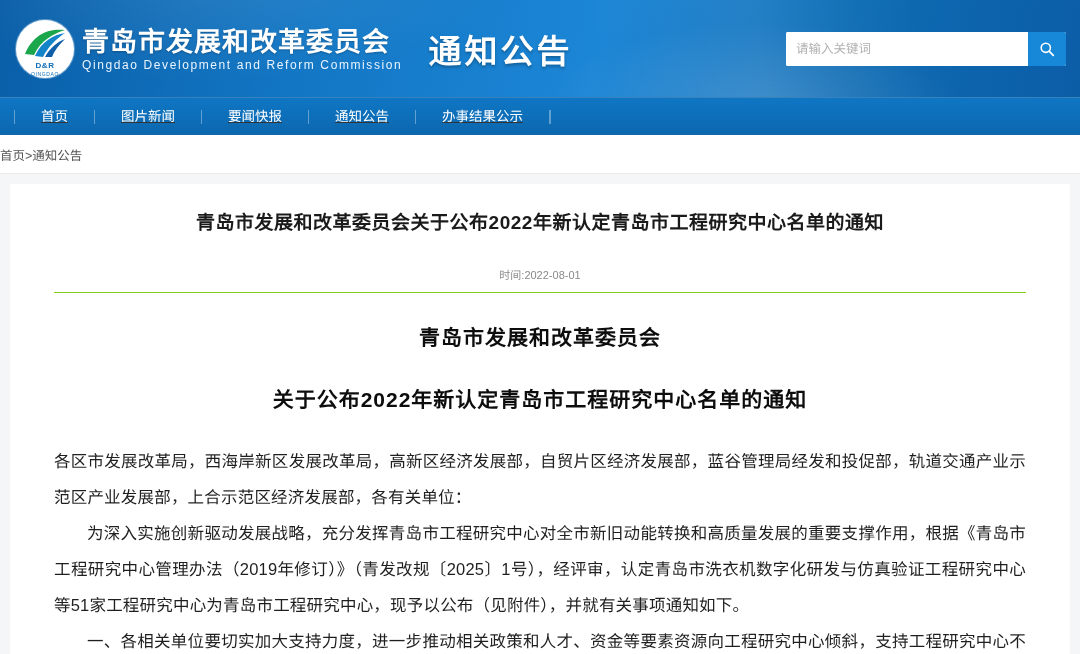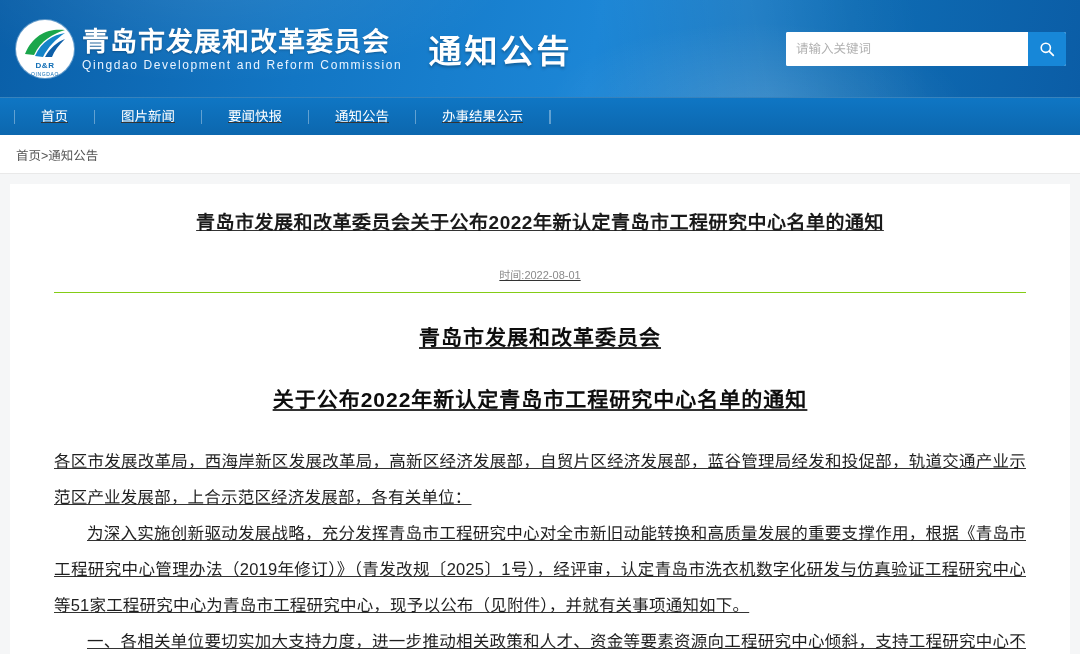--- a/index.html
+++ b/index.html
@@ -160,40 +160,38 @@
     height: 14px;
     background: rgba(255,255,255,0.35);
   }
 
   
   .breadcrumb-bar {
     height: 38px;
     background: #ffffff;
     display: flex;
     align-items: center;
-    padding-left: 16px;
     font-size: 12.5px;
     color: #555;
     border-bottom: 1px solid #e9e9e9;
   }
 
   
   .content-wrap {
     background: #f5f6f7;
     padding: 10px 10px 0 10px;
     box-sizing: border-box;
     height: 481px;
   }
   .paper {
     background: #ffffff;
     height: 100%;
     box-sizing: border-box;
     padding: 24px 44px 0 44px;
     overflow: hidden;
-    text-decoration: underline;
   }
   .doc-title {
     text-align: center;
     font-size: 19px;
     font-weight: bold;
     color: #1a1a1a;
     line-height: 30px;
     letter-spacing: 0.5px;
   }
   .doc-meta {

